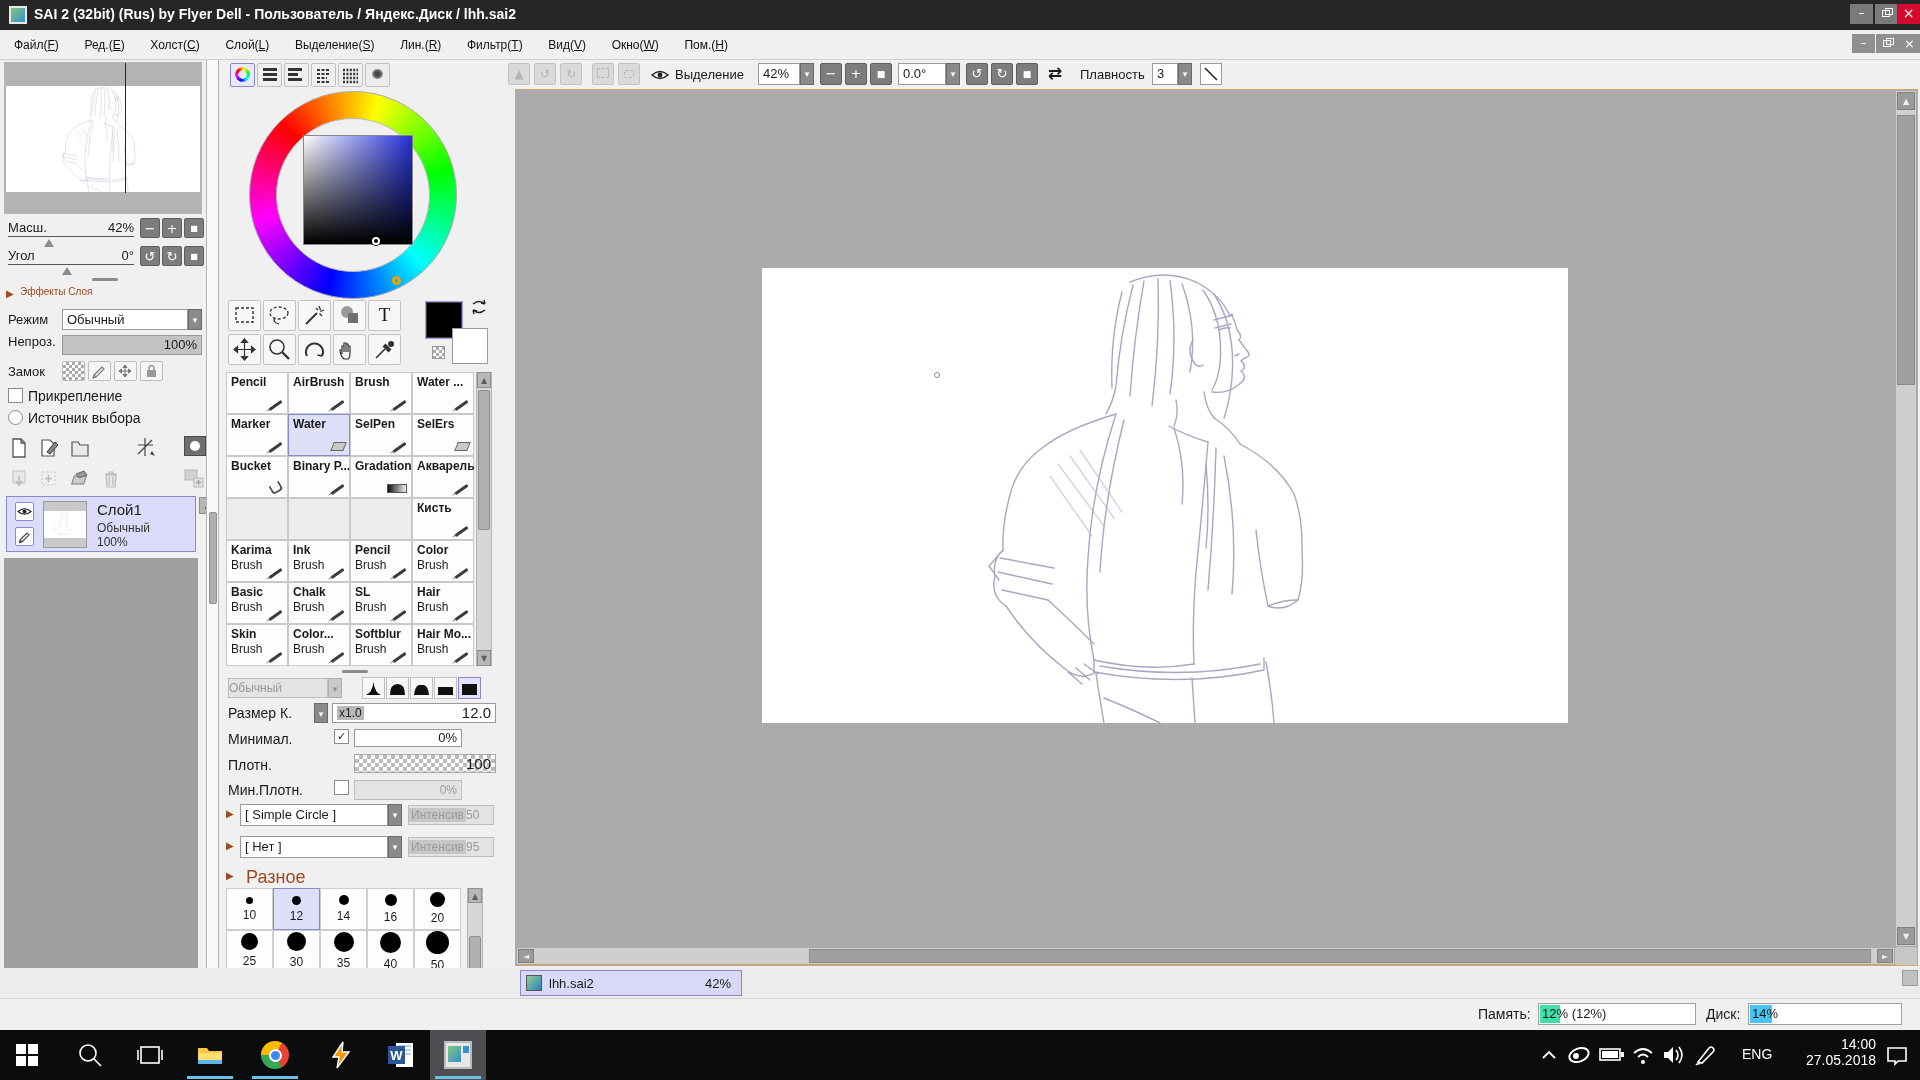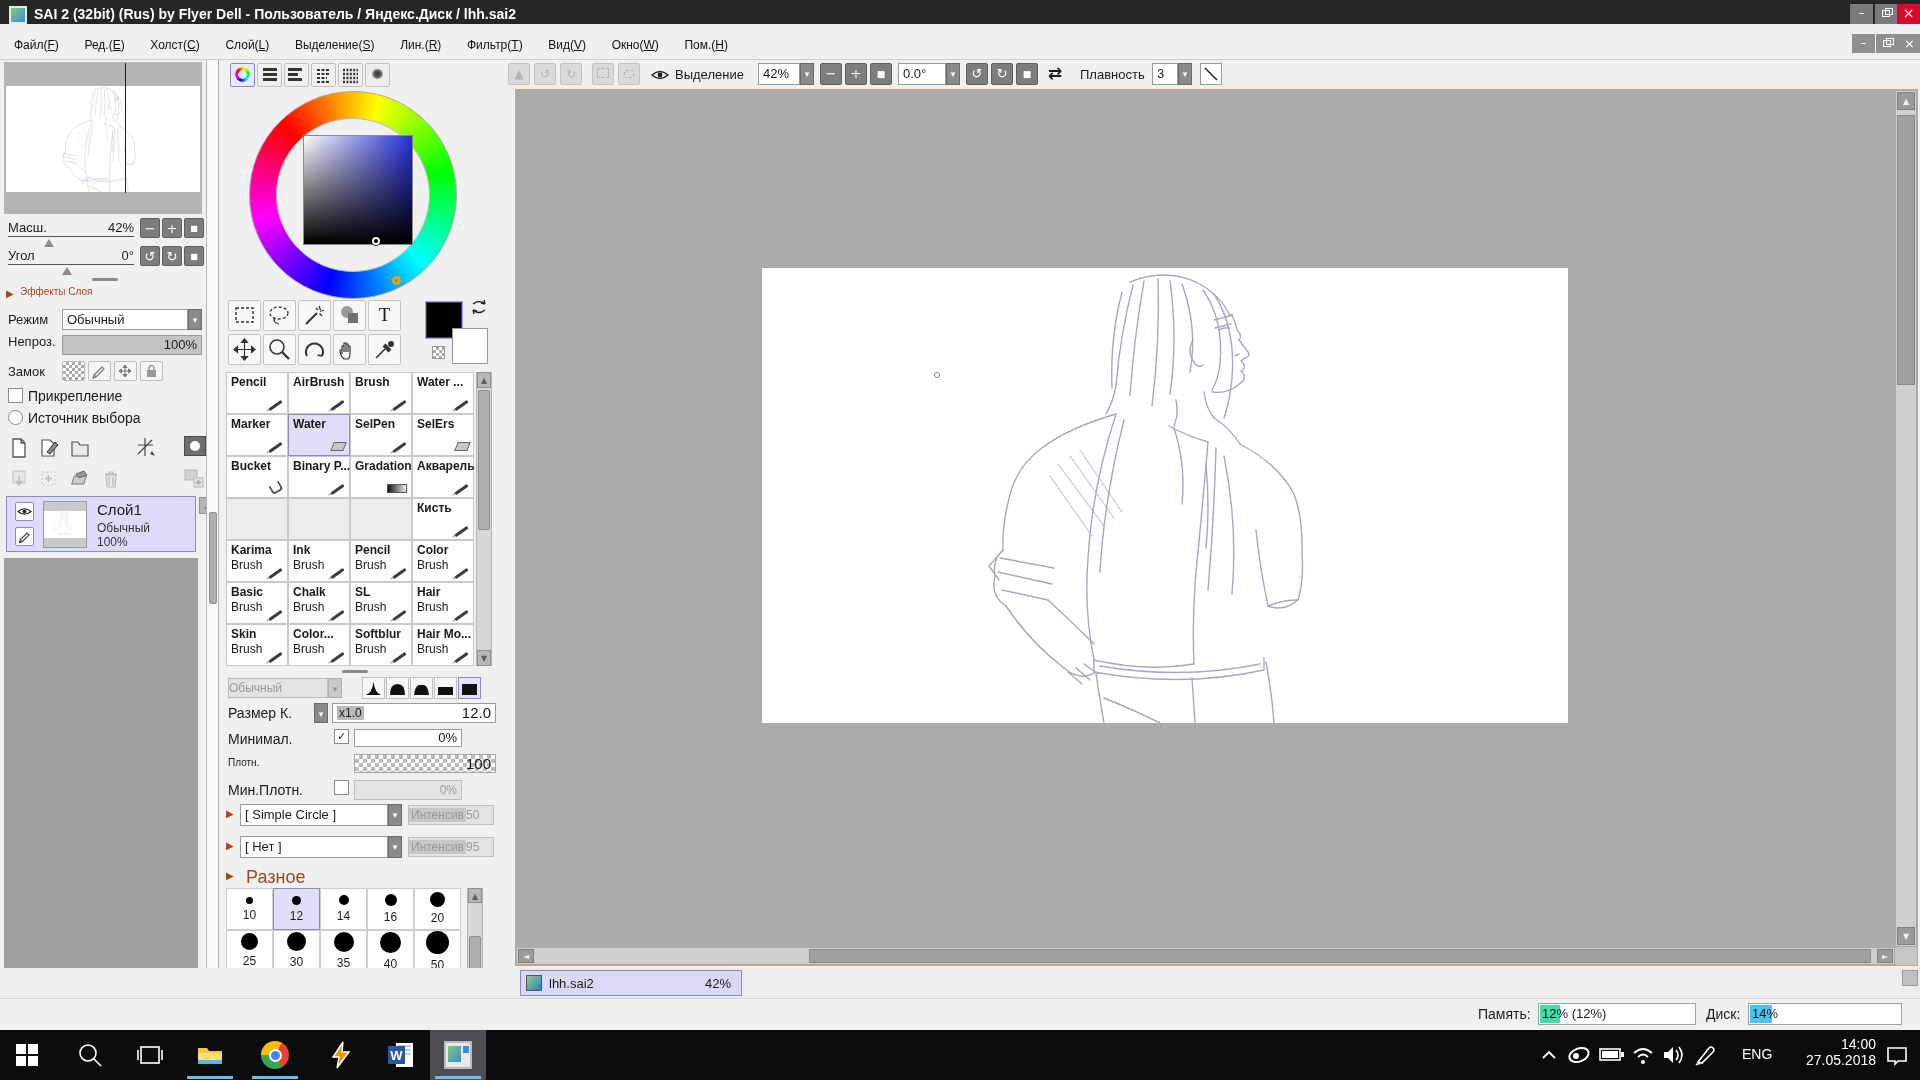--- a/index.html
+++ b/index.html
@@ -2,21 +2,21 @@
 <html><head>
 <meta charset="utf-8">
 <style>
   * { margin:0; padding:0; box-sizing:border-box; }
   html,body { width:1920px; height:1080px; overflow:hidden; }
   body { font-family:"Liberation Sans","DejaVu Sans",sans-serif; font-size:13px; color:#1a1a1a; background:#f0f0f0; position:relative; }
   .ab { position:absolute; }
   .glyph { font-family:"DejaVu Sans",sans-serif; }
 
   
-  #titlebar { left:0; top:0; width:1920px; height:24px; background:#262626; color:#fff; }
+  #titlebar { left:0; top:0; width:1920px; height:30px; background:#262626; color:#fff; }
   #titlebar .ttl { left:34px; top:6px; font-size:14px; font-weight:bold; }
   .winbtn { width:23px; height:20px; background:#7a7a7a; color:#fff; text-align:center; line-height:19px; font-size:12px; }
   .winbtn.red { background:#d40b2e; }
   .restore-sq { position:absolute; left:7px; top:6px; width:8px; height:7px; border:1px solid #fff; background:transparent; }
   .restore-sq2 { left:10px; top:4px; }
   #menubar { left:0; top:30px; width:1920px; height:30px; background:#f0f0f0; border-bottom:1px solid #d2cfca; }
   .menu-item { display:inline-block; margin-right:22px; font-size:12px; color:#111; cursor:default; }
   .menu-item .key { text-decoration:underline; }
   #menu-items { left:14px; top:7px; }
 
@@ -518,21 +518,21 @@
 
   <span class="ab" style="left:6px;top:645px;font-size:14px">Размер К.</span>
   <div class="ab dd glyph" style="left:92px;top:643px;height:20px">▾</div>
   <div class="ab fld" style="left:110px;top:643px;width:164px;height:20px;line-height:18px">
     <span class="chipgray">x1.0</span>
     <span style="float:right;font-size:15px">12.0</span>
   </div>
   <span class="ab" style="left:6px;top:671px;font-size:14px">Минимал.</span>
   <div class="ab chk glyph" style="left:112px;top:669px">✓</div>
   <div class="ab fld" style="left:132px;top:669px;width:108px;height:18px;line-height:16px;text-align:right">0%</div>
-  <span class="ab" style="left:6px;top:697px;font-size:10px">Плотн.</span>
+  <span class="ab" style="left:6px;top:697px;font-size:14px">Плотн.</span>
   <div class="ab checker8" style="left:132px;top:694px;width:142px;height:19px;border:1px solid #a8a8a8;text-align:right;line-height:17px;padding-right:4px;font-size:15px">100</div>
   <span class="ab" style="left:6px;top:722px;font-size:14px">Мин.Плотн.</span>
   <div class="ab chk" style="left:112px;top:720px"></div>
   <div class="ab disfld" style="left:132px;top:720px;width:108px;text-align:right;padding-right:4px">0%</div>
 
   <span class="ab glyph brown" style="left:4px;top:748px;font-size:10px">▶</span>
   <div class="ab fld" style="left:18px;top:744px;width:148px;height:22px">[ Simple Circle ]</div>
   <div class="ab dd glyph" style="left:166px;top:744px">▾</div>
   <div class="ab disfld" style="left:186px;top:745px;width:86px"><span class="chipgray" style="background:#c6c6c6">Интенсив</span><span>50</span></div>
   <span class="ab glyph brown" style="left:4px;top:780px;font-size:10px">▶</span>

